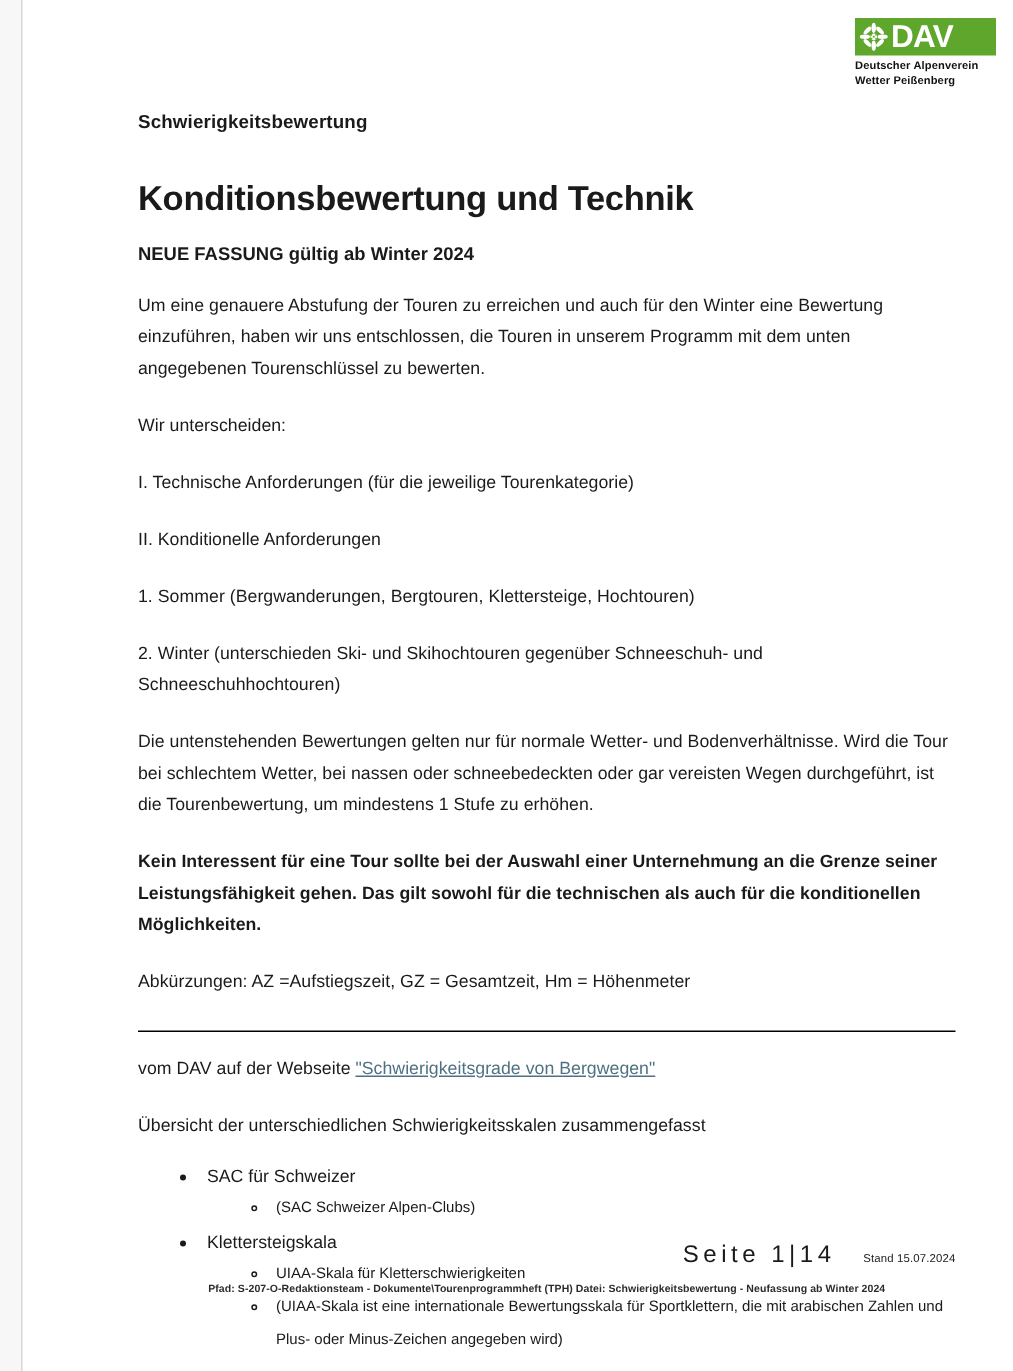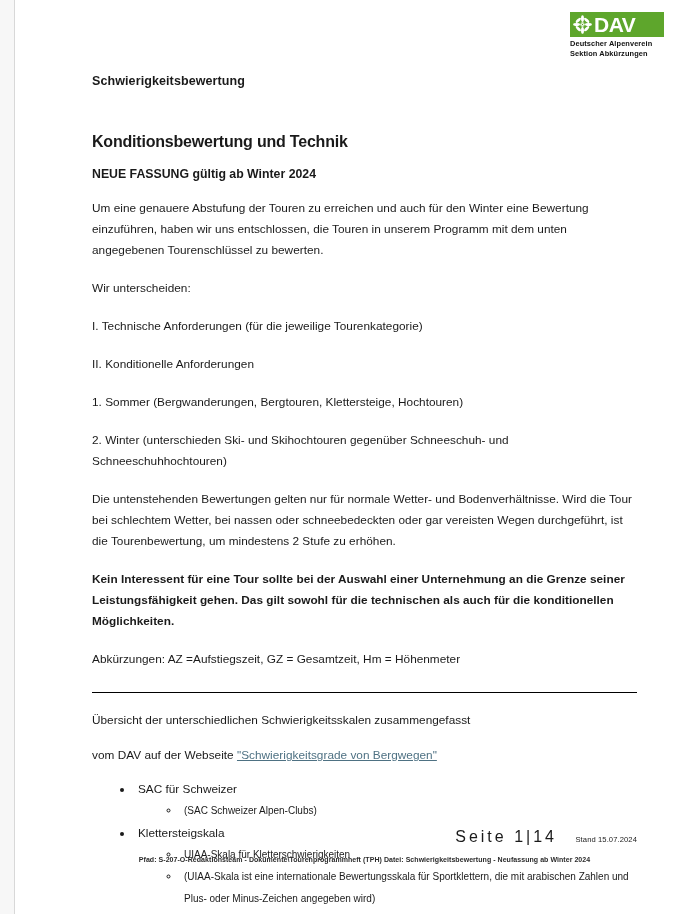--- a/index.html
+++ b/index.html
@@ -86,22 +86,22 @@
   }
 
   .doc-label {
     margin-top: 74px;
     font-size: 12.5px;
     font-weight: bold;
     letter-spacing: 0.1px;
   }
 
   .doc-title {
-    margin-top: 45px;
-    font-size: 16px;
+    margin-top: 31px;
+    font-size: 23px;
     font-weight: bold;
     letter-spacing: -0.2px;
   }
 
   .doc-subtitle {
     margin-top: 16px;
     font-size: 12.3px;
     font-weight: bold;
   }
 
@@ -213,21 +213,21 @@
             <circle cx="23" cy="17.4" r="1.1"></circle>
             <circle cx="17" cy="22.6" r="1.1"></circle>
             <circle cx="23" cy="22.6" r="1.1"></circle>
           </g>
         </svg>
       </span>
       <span class="logo-dav">DAV</span>
     </div>
     <div class="logo-sub">
       <div>Deutscher Alpenverein</div>
-      <div>Sektion Abkürzungen</div>
+      <div>Wetter Peißenberg</div>
     </div>
   </div>
 
   <div class="content">
 
     <div class="doc-label">Schwierigkeitsbewertung</div>
 
     <h1 class="doc-title">Konditionsbewertung und Technik</h1>
 
     <div class="doc-subtitle">NEUE FASSUNG gültig ab Winter 2024</div>
@@ -237,31 +237,31 @@
     <p class="body-text">Wir unterscheiden:</p>
 
     <p class="body-text">I. Technische Anforderungen (für die jeweilige Tourenkategorie)</p>
 
     <p class="body-text">II. Konditionelle Anforderungen</p>
 
     <p class="body-text">1. Sommer (Bergwanderungen, Bergtouren, Klettersteige, Hochtouren)</p>
 
     <p class="body-text">2. Winter (unterschieden Ski- und Skihochtouren gegenüber Schneeschuh- und Schneeschuhhochtouren)</p>
 
-    <p class="body-text">Die untenstehenden Bewertungen gelten nur für normale Wetter- und Bodenverhältnisse. Wird die Tour bei schlechtem Wetter, bei nassen oder schneebedeckten oder gar vereisten Wegen durchgeführt, ist die Tourenbewertung, um mindestens 2 Stufe zu erhöhen.</p>
+    <p class="body-text">Die untenstehenden Bewertungen gelten nur für normale Wetter- und Bodenverhältnisse. Wird die Tour bei schlechtem Wetter, bei nassen oder schneebedeckten oder gar vereisten Wegen durchgeführt, ist die Tourenbewertung, um mindestens 1 Stufe zu erhöhen.</p>
 
     <p class="body-text bold">Kein Interessent für eine Tour sollte bei der Auswahl einer Unternehmung an die Grenze seiner Leistungsfähigkeit gehen. Das gilt sowohl für die technischen als auch für die konditionellen Möglichkeiten.</p>
 
     <p class="body-text">Abkürzungen: AZ =Aufstiegszeit, GZ = Gesamtzeit, Hm = Höhenmeter</p>
 
     <hr class="divider">
 
+    <p class="body-text tight"><span>vom DAV auf der Webseite </span><a class="doc-link" href="#">"Schwierigkeitsgrade von Bergwegen"</a></p>
+
     <p class="body-text">Übersicht der unterschiedlichen Schwierigkeitsskalen zusammengefasst</p>
-
-    <p class="body-text tight"><span>vom DAV auf der Webseite </span><a class="doc-link" href="#">"Schwierigkeitsgrade von Bergwegen"</a></p>
 
     <ul class="lvl1">
       <li>
         <span>SAC für Schweizer</span>
         <ul class="lvl2">
           <li>(SAC Schweizer Alpen-Clubs)</li>
         </ul>
       </li>
       <li>
         <span>Klettersteigskala</span>

